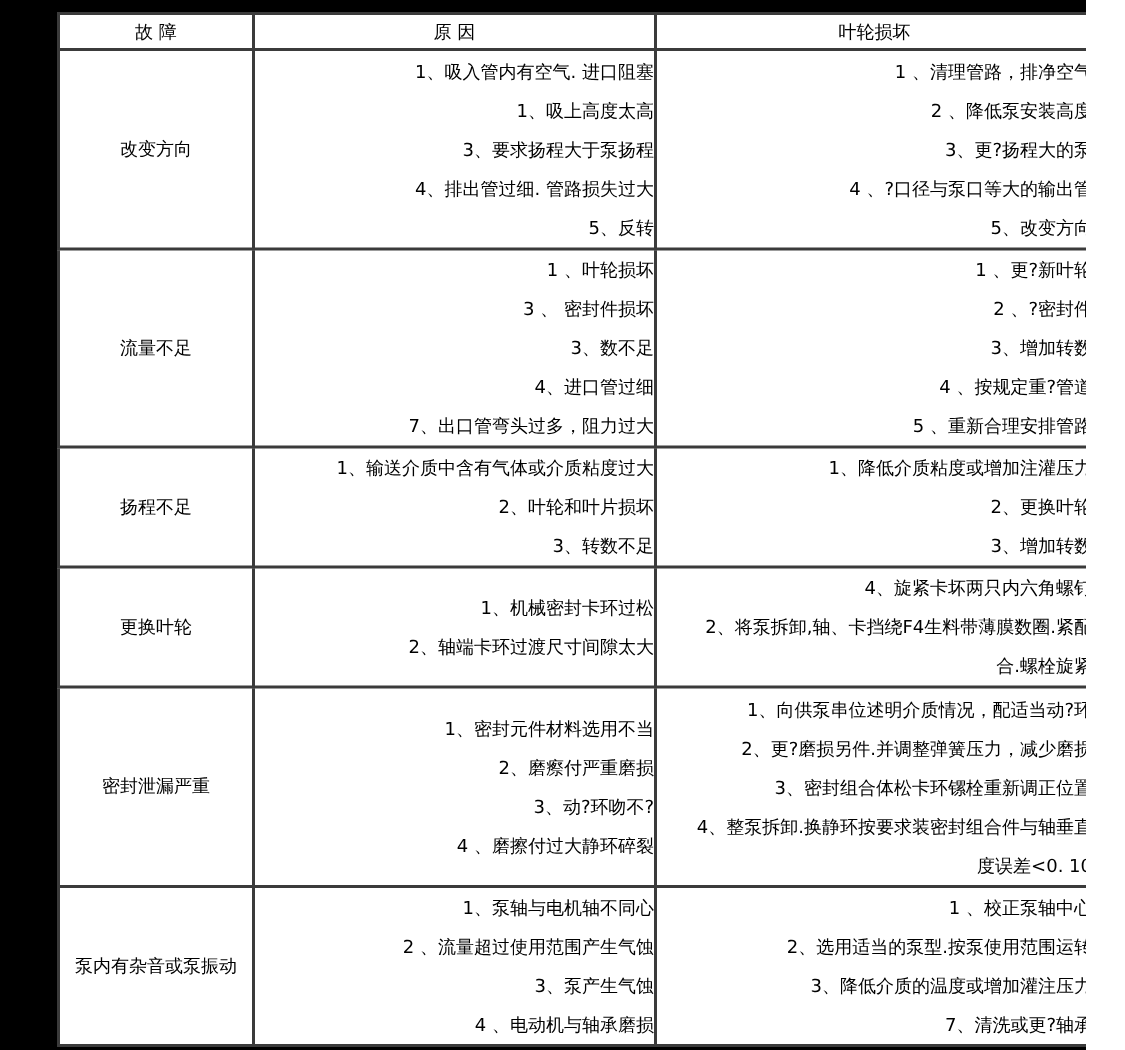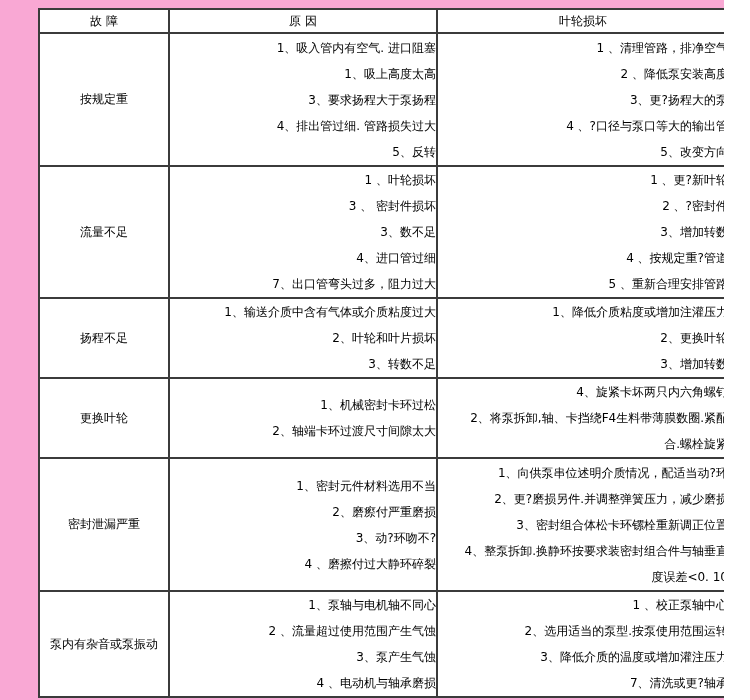--- a/index.html
+++ b/index.html
@@ -8,21 +8,21 @@
     background: #ffffff;
     width: 750px;
     height: 700px;
     font-family: "DejaVu Sans", sans-serif;
     color: #000000;
   }
   .page {
     width: 724px;
     height: 700px;
     overflow: hidden;
-    background: #f9a8d4;
+    background: #000000;
   }
   table.fault-table {
     border-collapse: collapse;
     table-layout: fixed;
     margin: 8px 0 0 38px;
     width: 690px;
     background: #ffffff;
   }
   table.fault-table col.c-fault   { width: 130px; }
   table.fault-table col.c-cause   { width: 268px; }
@@ -70,21 +70,21 @@
     </colgroup>
     <thead>
       <tr>
         <th>故 障</th>
         <th>原 因</th>
         <th>叶轮损坏</th>
       </tr>
     </thead>
     <tbody>
         <tr>
-    <td class="fault-cell">按规定重</td>
+    <td class="fault-cell">改变方向</td>
     <td class="lines-cell">
             <div class="line">1、吸入管内有空气. 进口阻塞</div>
             <div class="line">1、吸上高度太高</div>
             <div class="line">3、要求扬程大于泵扬程</div>
             <div class="line">4、排出管过细. 管路损失过大</div>
             <div class="line">5、反转</div>
           </td>
     <td class="lines-cell">
             <div class="line">1 、清理管路，排净空气</div>
             <div class="line">2 、降低泵安装高度</div>

